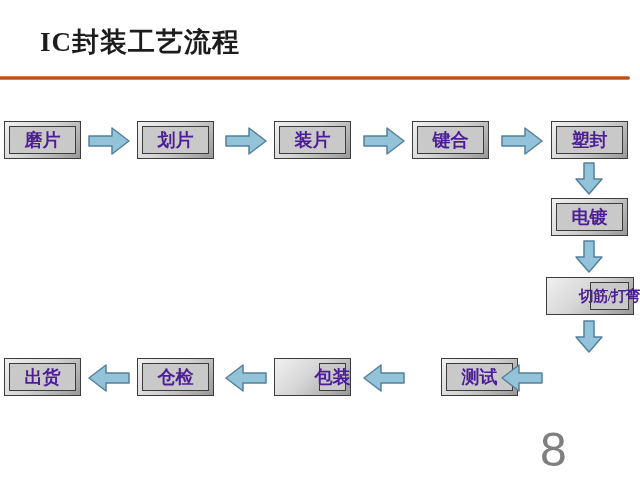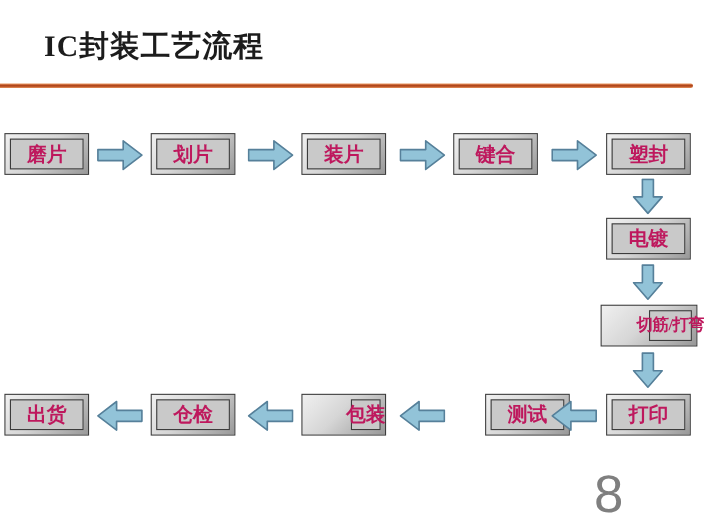--- a/index.html
+++ b/index.html
@@ -27,21 +27,21 @@
     border:1.5px solid #3c3c3c;
     background:linear-gradient(135deg,#f0f0f0 0%,#d6d6d6 45%,#989898 100%);
     padding:4px;
   }
   .pbox .inner{
     box-sizing:border-box;width:100%;height:100%;
     border:1.5px solid #3c3c3c;
     background:#c9c9c9;
     display:flex;align-items:center;justify-content:center;
     font-family:"Liberation Serif","DejaVu Serif",serif;
-    font-weight:bold;font-size:18px;color:#be185d;
+    font-weight:bold;font-size:18px;color:#4c1d95;
     white-space:nowrap;line-height:1;
   }
   .pbox.wide{width:88px;padding-left:43px;}
   .pbox.wide .inner{font-size:15px;letter-spacing:-0.5px;}
   .arrow{position:absolute;}
   .arrow svg{display:block;}
   .page-number{
     position:absolute;left:540px;top:426px;
     font-size:48px;color:#7f7f7f;
     font-family:"Liberation Sans","DejaVu Sans",sans-serif;
@@ -121,23 +121,20 @@
     </div>
   <div class="pbox" style="left:137px;top:358px;">
       <div class="inner">仓检</div>
     </div>
   <div class="pbox" style="left:274px;top:358px;padding-left:44px;">
       <div class="inner">包装</div>
     </div>
   <div class="pbox" style="left:412px;top:358px;margin-left:29px;">
       <div class="inner">测试</div>
     </div>
-  <div class="pbox" style="left:551px;top:358px;">
-      <div class="inner">打印</div>
-    </div>
 
   <div class="arrow" style="left:88px;top:363px;">
       <svg width="42" height="30" viewBox="0 0 42 30">
         <polygon points="41,10 18,10 18,2 1,15 18,28 18,20 41,20" fill="#92c3d8" stroke="#56809a" stroke-width="1.5" stroke-linejoin="round"></polygon>
       </svg>
     </div>
   <div class="arrow" style="left:225px;top:363px;">
       <svg width="42" height="30" viewBox="0 0 42 30">
         <polygon points="41,10 18,10 18,2 1,15 18,28 18,20 41,20" fill="#92c3d8" stroke="#56809a" stroke-width="1.5" stroke-linejoin="round"></polygon>
       </svg>

